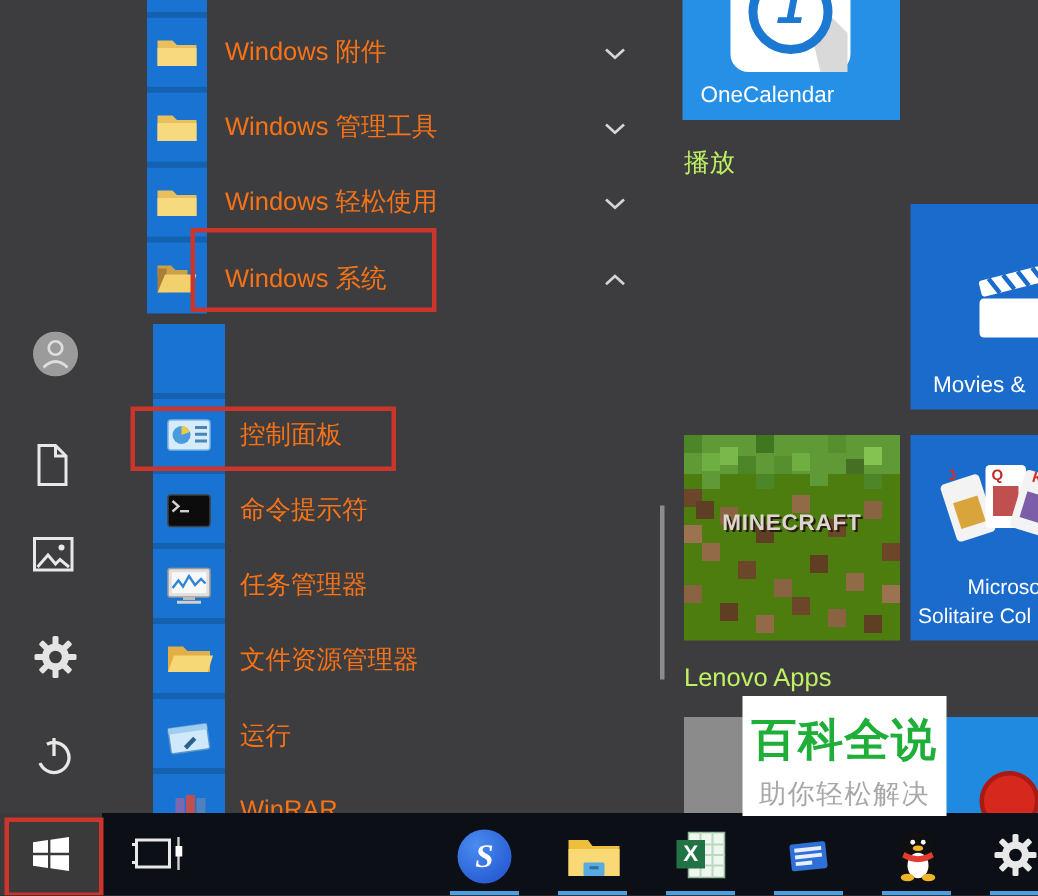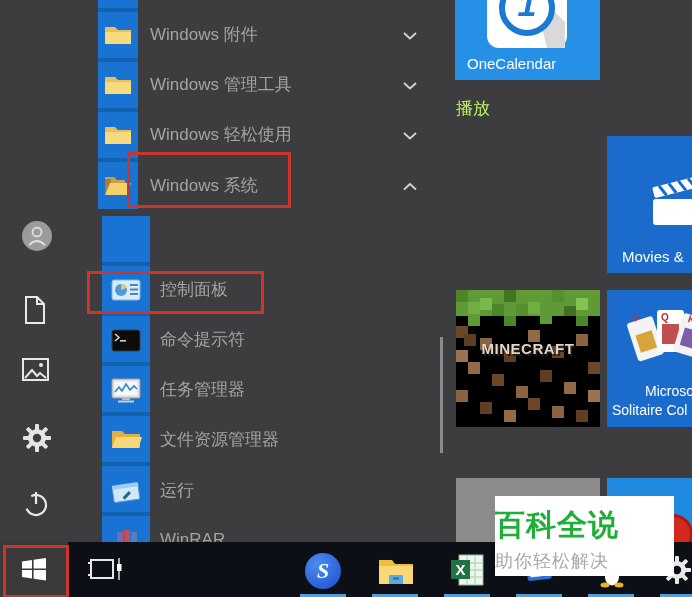--- a/index.html
+++ b/index.html
@@ -2,41 +2,41 @@
 <html><head>
 <meta charset="utf-8">
 <style>
   html,body{margin:0;padding:0;background:#222;}
   #screen{position:relative;width:692px;height:597px;background:#3d3d3f;overflow:hidden;
           font-family:"Liberation Sans","DejaVu Sans",sans-serif;-webkit-font-smoothing:antialiased;}
   
   .band{position:absolute;background:#1873d2;
         background-image:repeating-linear-gradient(180deg,transparent 0 46px,rgba(0,0,0,.16) 46px 50px);}
   .row{position:absolute;left:90px;width:356px;height:46px;cursor:pointer;}
-  .row .lbl{position:absolute;top:0;line-height:46px;font-size:17px;color:#a3a3a3;white-space:nowrap;}
+  .row .lbl{position:absolute;top:0;line-height:46px;font-size:17px;color:#f97316;white-space:nowrap;}
   .folder-row .lbl{left:60px;}
   .sub-row .lbl{left:70px;}
   .row svg.ico{position:absolute;}
   .folder-row svg.ico{left:8px;top:3px;}
   .sub-row svg.ico{left:14px;top:1px;}
   .chev{position:absolute;left:312px;top:19px;}
   
   .redbox{position:absolute;border:3px solid #cc352c;z-index:40;pointer-events:none;}
   
   .railbtn{position:absolute;left:22px;width:30px;height:30px;cursor:pointer;}
   
   .tile{position:absolute;color:#fff;cursor:pointer;}
   .tile .tlabel{position:absolute;left:12px;bottom:8px;font-size:15px;color:#fff;white-space:nowrap;}
   .gheader{position:absolute;font-size:17px;color:#bef264;white-space:nowrap;}
   
   #taskbar{position:absolute;left:0;top:542px;width:692px;height:55px;background:#0c0f15;z-index:50;}
   .tbicon{position:absolute;cursor:pointer;}
   .ul{position:absolute;top:52px;height:3px;background:#4c9fe0;}
   
-  #watermark{position:absolute;left:495px;top:496px;width:179px;height:80px;background:#ffffff;z-index:70;text-align:left;}
+  #watermark{position:absolute;left:495px;top:464px;width:136px;height:80px;background:#ffffff;z-index:70;text-align:center;}
   #watermark .wm-title{margin-top:9px;font-size:30px;font-weight:bold;color:#1fae38;letter-spacing:1px;}
   #watermark .wm-sub{margin-top:3px;font-size:18px;color:#a8a8a8;letter-spacing:1px;}
   
   .mc-logo{position:absolute;left:0;top:50px;width:144px;text-align:center;font-size:15px;font-weight:bold;
            letter-spacing:.5px;color:#dcd6ce;text-shadow:1.5px 1.5px 0 #2a1c10;}
   .sol-line{position:absolute;font-size:14px;color:#fff;white-space:nowrap;}
   .rank{position:absolute;font-size:10px;font-weight:bold;}
 </style>
 </head>
 <body>
@@ -203,21 +203,21 @@
     <svg width="60" height="58" style="position:absolute;left:42px;top:38px">
       <g transform="rotate(-14 10 20)">
         <rect x="5" y="12" width="46" height="11" rx="2" fill="#ffffff"></rect>
         <path d="M12 12 l5 11 M22 12 l5 11 M32 12 l5 11 M42 12 l5 11" stroke="#1a6bcc" stroke-width="3"></path>
       </g>
       <rect x="4" y="25" width="46" height="26" rx="3" fill="#ffffff"></rect>
     </svg>
     <span class="tlabel" style="left:15px">Movies &amp;</span>
   </div>
 
-  <div class="tile" style="left:456px;top:290px;width:144px;height:137px;background:#000000">
+  <div class="tile" style="left:456px;top:290px;width:144px;height:137px;background:#4d7c0f">
     <svg width="144" height="137" style="position:absolute;left:0;top:0">
       <rect width="144" height="26" fill="#5f9a37"></rect>
       <g>
         <rect x="0" y="0" width="12" height="12" fill="#4c8629"></rect>
           <rect x="24" y="8" width="12" height="12" fill="#79b84a"></rect>
         <rect x="48" y="0" width="12" height="12" fill="#3f761f"></rect>
           <rect x="72" y="12" width="12" height="12" fill="#6fae41"></rect>
         <rect x="96" y="0" width="12" height="12" fill="#558f2e"></rect>
           <rect x="120" y="8" width="12" height="12" fill="#84c251"></rect>
         <rect x="36" y="14" width="12" height="12" fill="#4c8629"></rect>
@@ -269,20 +269,21 @@
         <rect x="61" y="28" width="17" height="18" fill="#7b5ea7"></rect>
       </g>
     </svg>
     <span class="rank" style="left:25px;top:22px;color:#d03030;transform:rotate(-18deg)">J</span>
     <span class="rank" style="left:54px;top:22px;color:#c02828">Q</span>
     <span class="rank" style="left:81px;top:24px;color:#d03030;transform:rotate(17deg)">K</span>
     <div class="sol-line" style="left:38px;top:93px">Microso</div>
     <div class="sol-line" style="left:5px;top:112px">Solitaire Col</div>
   </div>
 
+  <div class="gheader" style="left:456px;top:442px">Lenovo Apps</div>
 
   <div class="tile" style="left:456px;top:478px;width:144px;height:64px;background:#8b8b8b"></div>
   <div class="tile" style="left:607px;top:478px;width:85px;height:64px;background:#1f8ae0">
     <div style="position:absolute;left:46px;top:36px;width:34px;height:34px;border-radius:50%;
                 background:#d6281c;border:3px solid #a81a12"></div>
   </div>
 
   <div class="redbox" style="left:127px;top:152px;width:158px;height:50px"></div>
   <div class="redbox" style="left:87px;top:271px;width:171px;height:37px"></div>
   <div class="redbox" style="left:3px;top:545px;width:60px;height:47px;z-index:60"></div>

